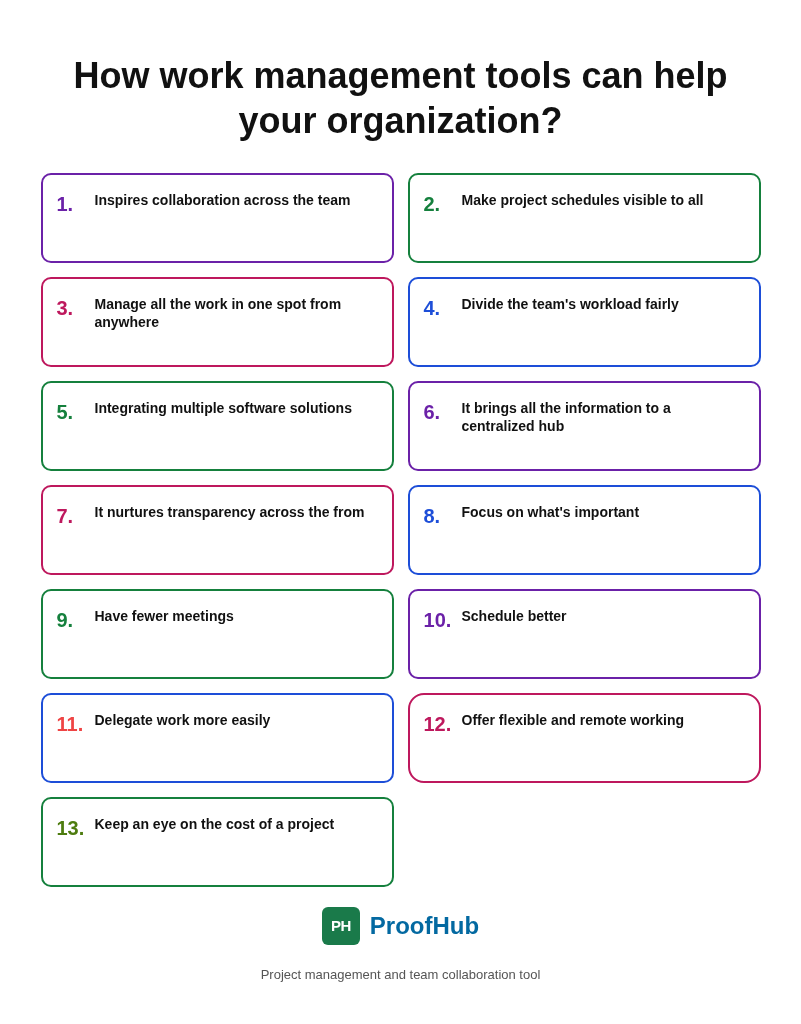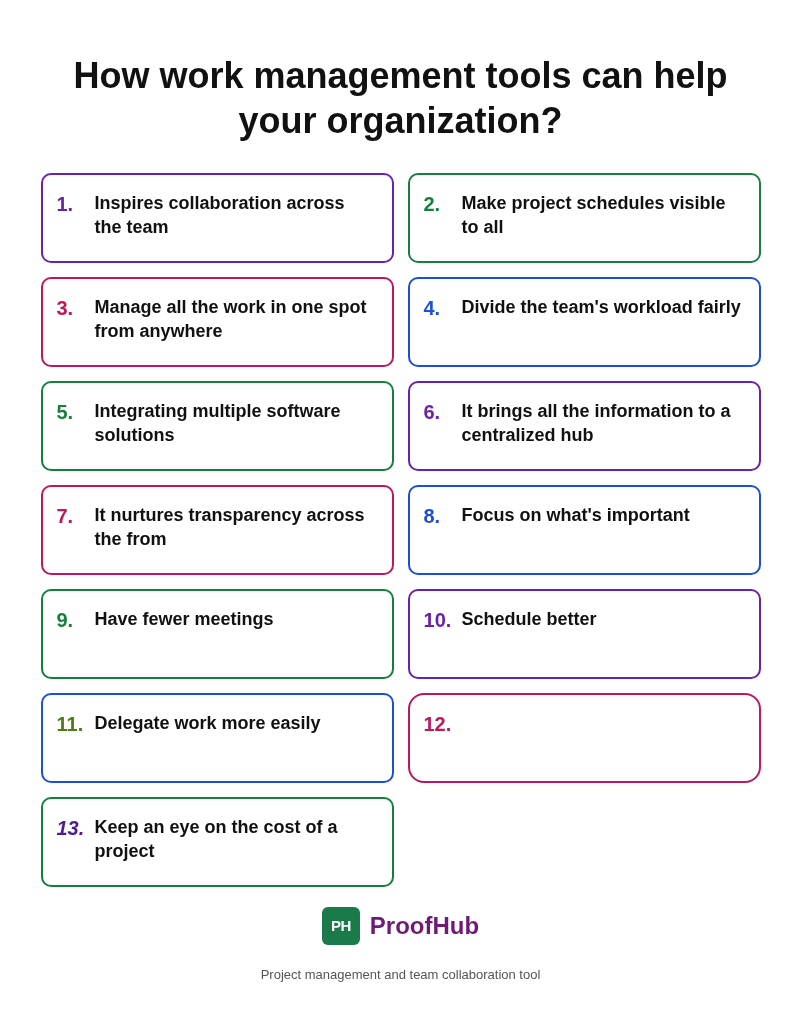--- a/index.html
+++ b/index.html
@@ -51,21 +51,21 @@
     }
 
     .card-number {
       font-size: 20px;
       font-weight: 700;
       min-width: 28px;
       line-height: 1.3;
     }
 
     .card-text {
-      font-size: 18px;
+      font-size: 14px;
       font-weight: 600;
       color: #111;
       line-height: 1.35;
     }
 
     
     
     .card:nth-child(1) { border-color: #6B21A8; }
     .card:nth-child(1) .card-number { color: #6B21A8; }
 
@@ -95,32 +95,32 @@
 
     
     .card:nth-child(9) { border-color: #15803D; }
     .card:nth-child(9) .card-number { color: #15803D; }
 
     .card:nth-child(10) { border-color: #6B21A8; text-align: center; }
     .card:nth-child(10) .card-number { color: #6B21A8; }
 
     
     .card:nth-child(11) { border-color: #1D4ED8; }
-    .card:nth-child(11) .card-number { color: #4d7c0f; }
+    .card:nth-child(11) .card-number { color: #ef4444; }
 
     .card:nth-child(12) { border-color: #BE185D; border-radius: 16px; }
     .card:nth-child(12) .card-number { color: #BE185D; }
 
     
     .card-single {
       grid-column: 1;
     }
 
     .card:nth-child(13) { border-color: #15803D; }
-    .card:nth-child(13) .card-number { color: #4c1d95; font-style: italic; }
+    .card:nth-child(13) .card-number { color: #4d7c0f; }
 
     .footer {
       display: flex;
       flex-direction: column;
       align-items: center;
       margin-top: 18px;
       gap: 22px;
     }
 
     .brand {
@@ -139,21 +139,21 @@
       height: 38px;
       display: flex;
       align-items: center;
       justify-content: center;
       letter-spacing: -0.5px;
     }
 
     .brand-name {
       font-size: 24px;
       font-weight: 700;
-      color: #701a75;
+      color: #0369a1;
     }
 
     .brand-tagline {
       font-size: 13px;
       color: #555;
     }
   </style>
 </head>
 <body>
 
@@ -200,20 +200,21 @@
       <div class="card">
         <span class="card-number">10.</span>
         <span class="card-text">Schedule better</span>
       </div>
       <div class="card">
         <span class="card-number">11.</span>
         <span class="card-text">Delegate work more easily</span>
       </div>
       <div class="card">
         <span class="card-number">12.</span>
+        <span class="card-text">Offer flexible and remote working</span>
       </div>
       <div class="card card-single">
         <span class="card-number">13.</span>
         <span class="card-text">Keep an eye on the cost of a project</span>
       </div>
     </div>
 
   <div class="footer">
     <div class="brand">
       <div class="brand-logo">PH</div>

